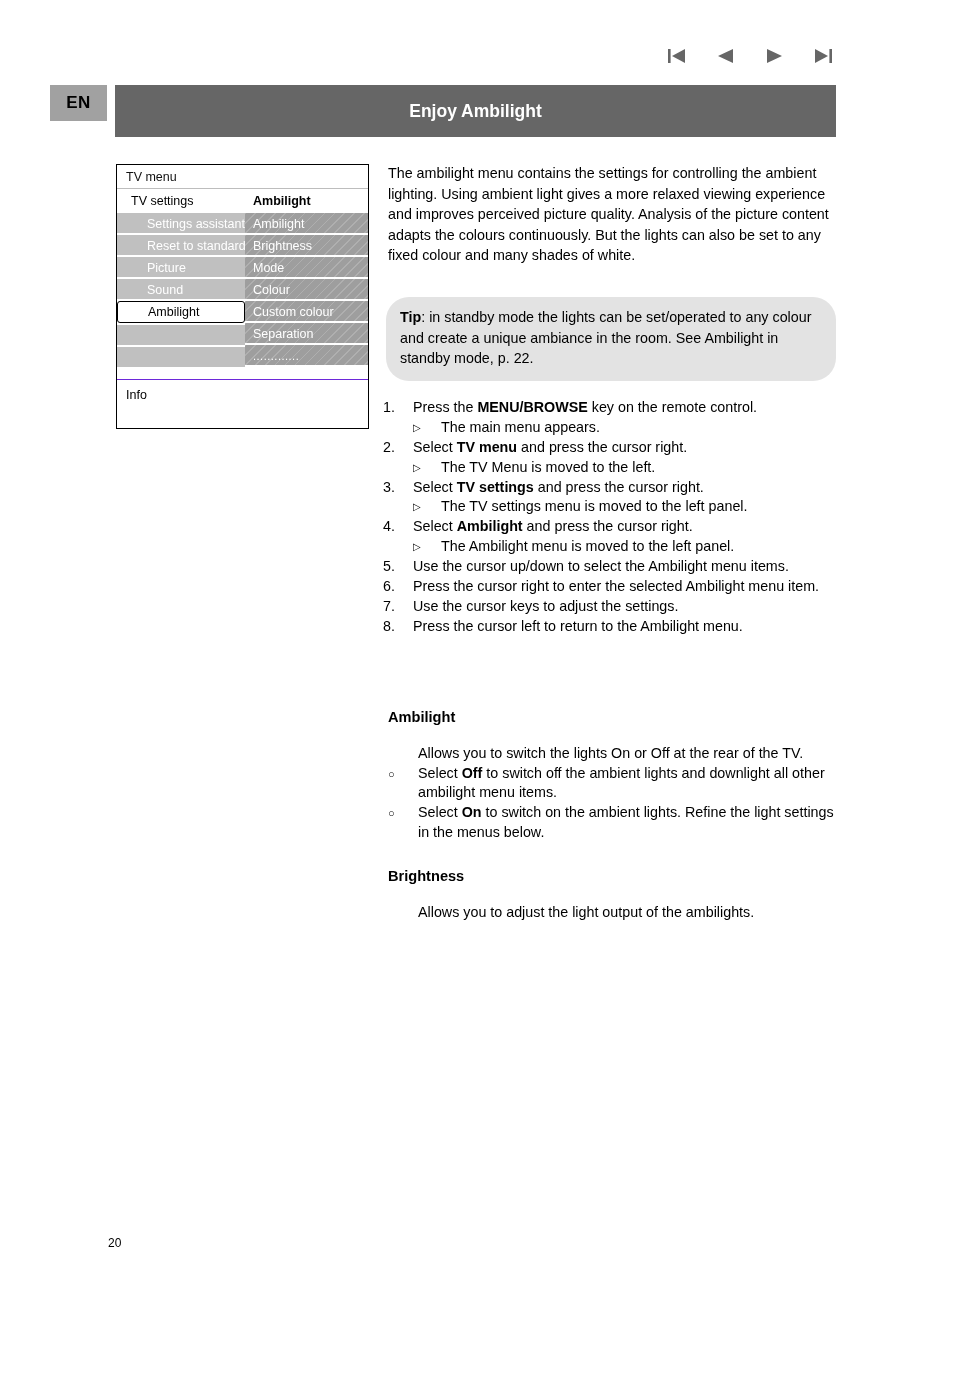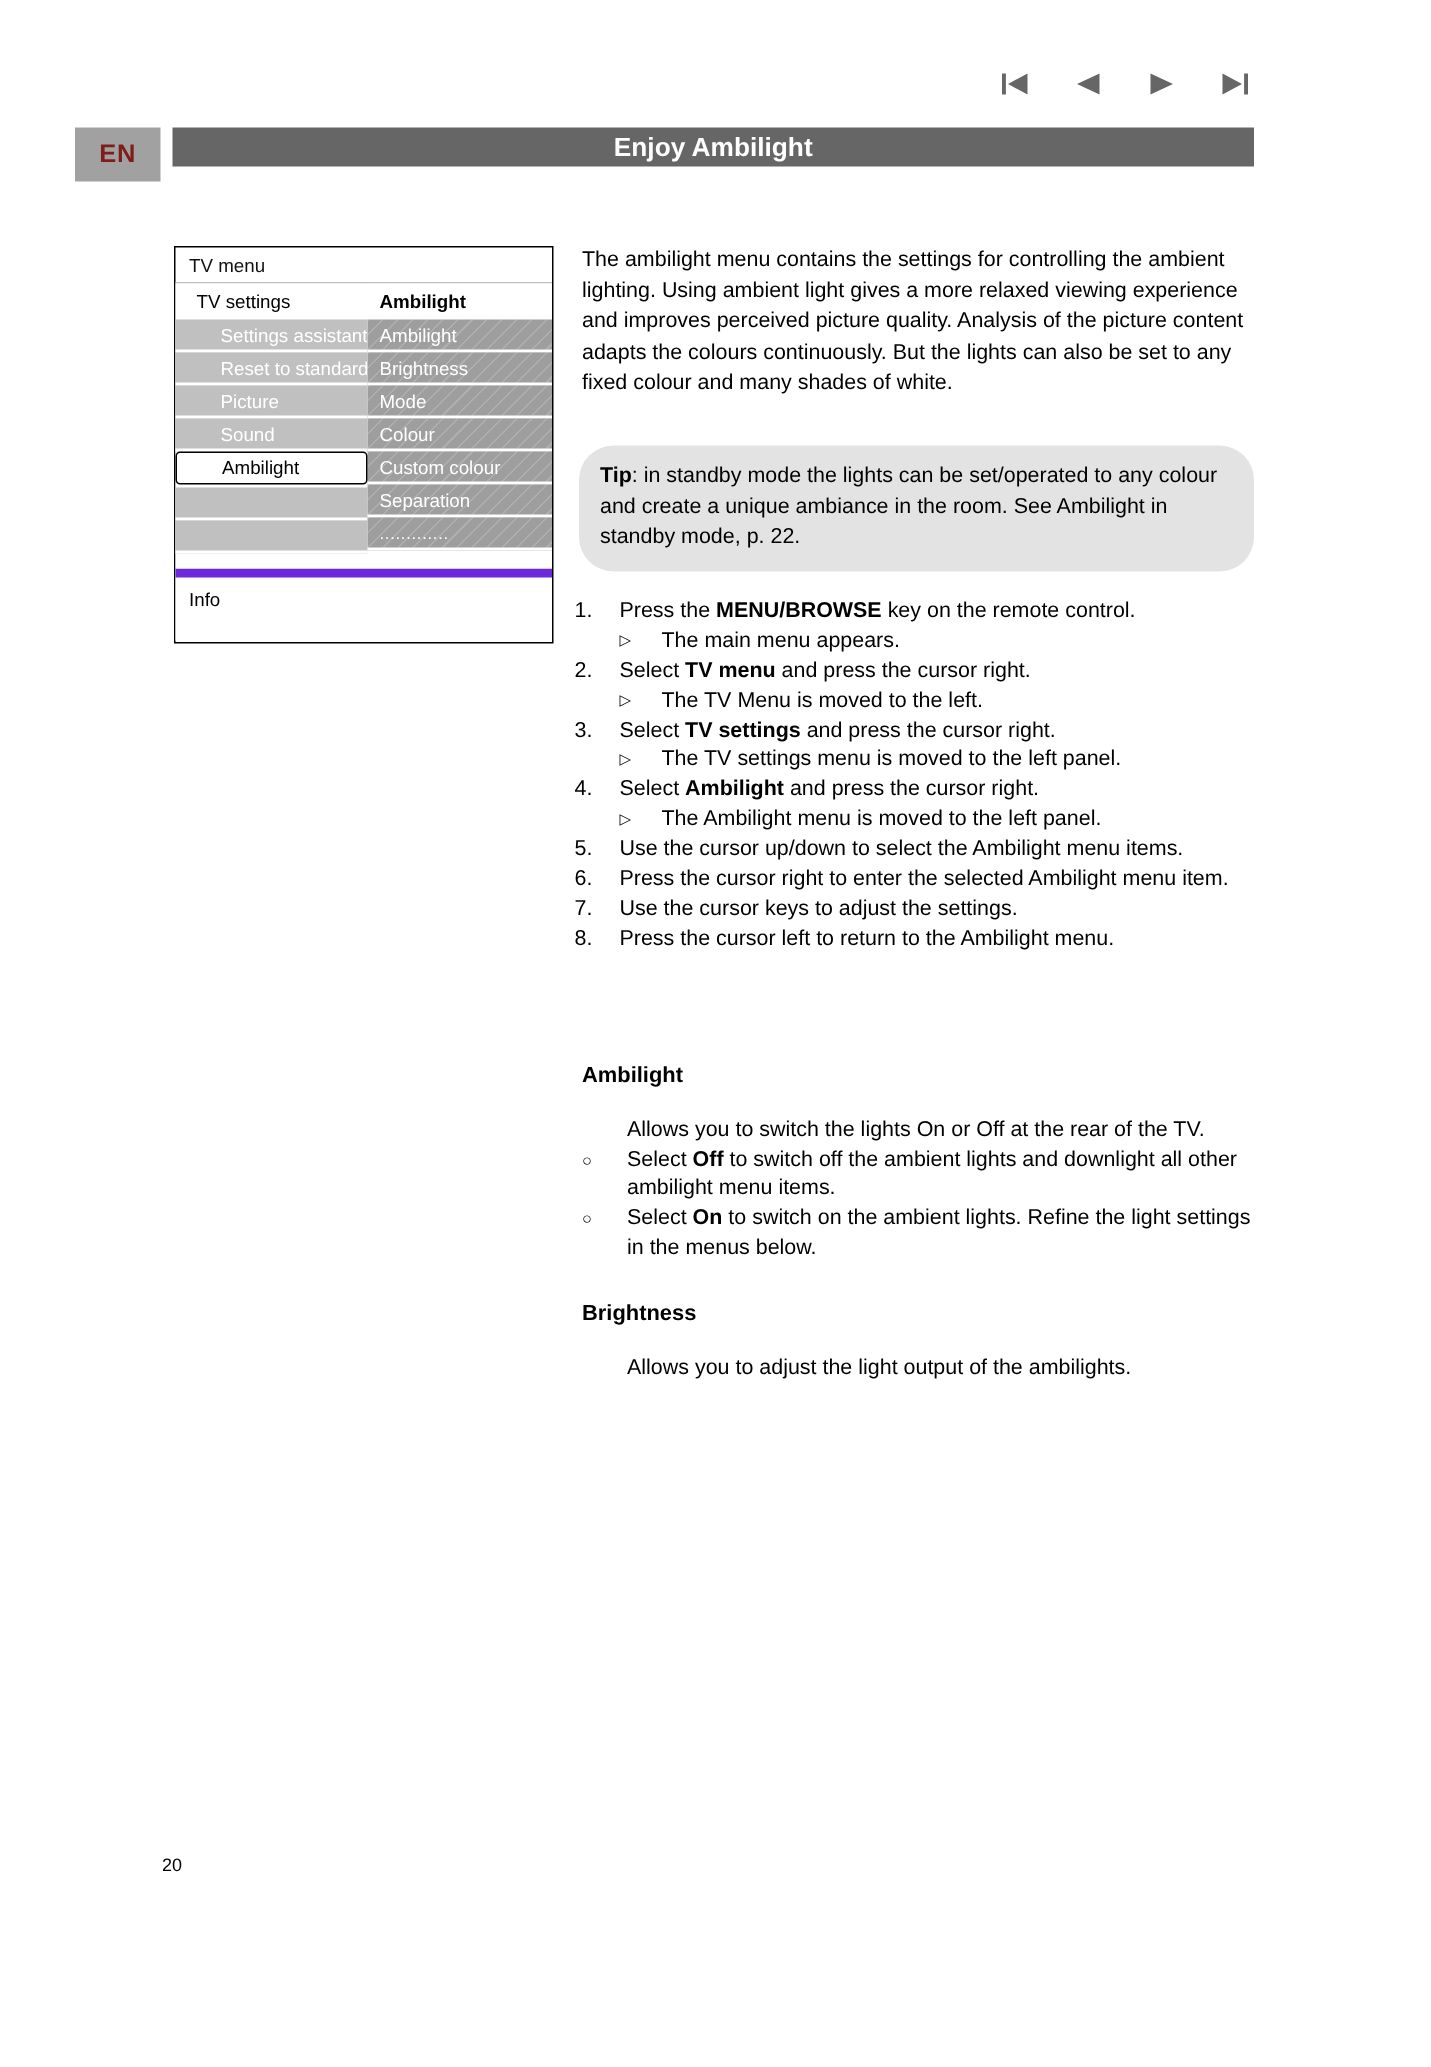--- a/index.html
+++ b/index.html
@@ -44,34 +44,34 @@
     width: 786px;
     height: 36px;
   }
   .lang-badge {
     position: absolute;
     left: 0;
     top: 0;
     width: 57px;
     height: 36px;
     background: #a1a1a1;
-    color: #7f1d1d;
+    color: #000000;
     font-size: 17px;
     font-weight: bold;
     display: flex;
     align-items: center;
     justify-content: center;
     letter-spacing: 0.5px;
   }
   .header-bar {
     position: absolute;
     left: 65px;
     top: 0;
     width: 721px;
-    height: 26px;
+    height: 52px;
     background: #666666;
     color: #ffffff;
     font-size: 17.5px;
     font-weight: bold;
     display: flex;
     align-items: center;
     justify-content: center;
   }
 
   
@@ -171,21 +171,21 @@
     border-bottom: 2px solid #ffffff;
     font-size: 12.5px;
     white-space: nowrap;
     overflow: hidden;
   }
   .ritem.dots {
     font-size: 11px;
     letter-spacing: 0.5px;
   }
   .tvmenu-info {
-    border-top: 6px solid #6d28d9;
+    border-top: 1px solid #6d28d9;
     height: 48px;
     box-sizing: border-box;
     padding: 8px 0 0 9px;
     font-size: 12.5px;
     background: #ffffff;
   }
 
   
   .intro {
     position: absolute;

